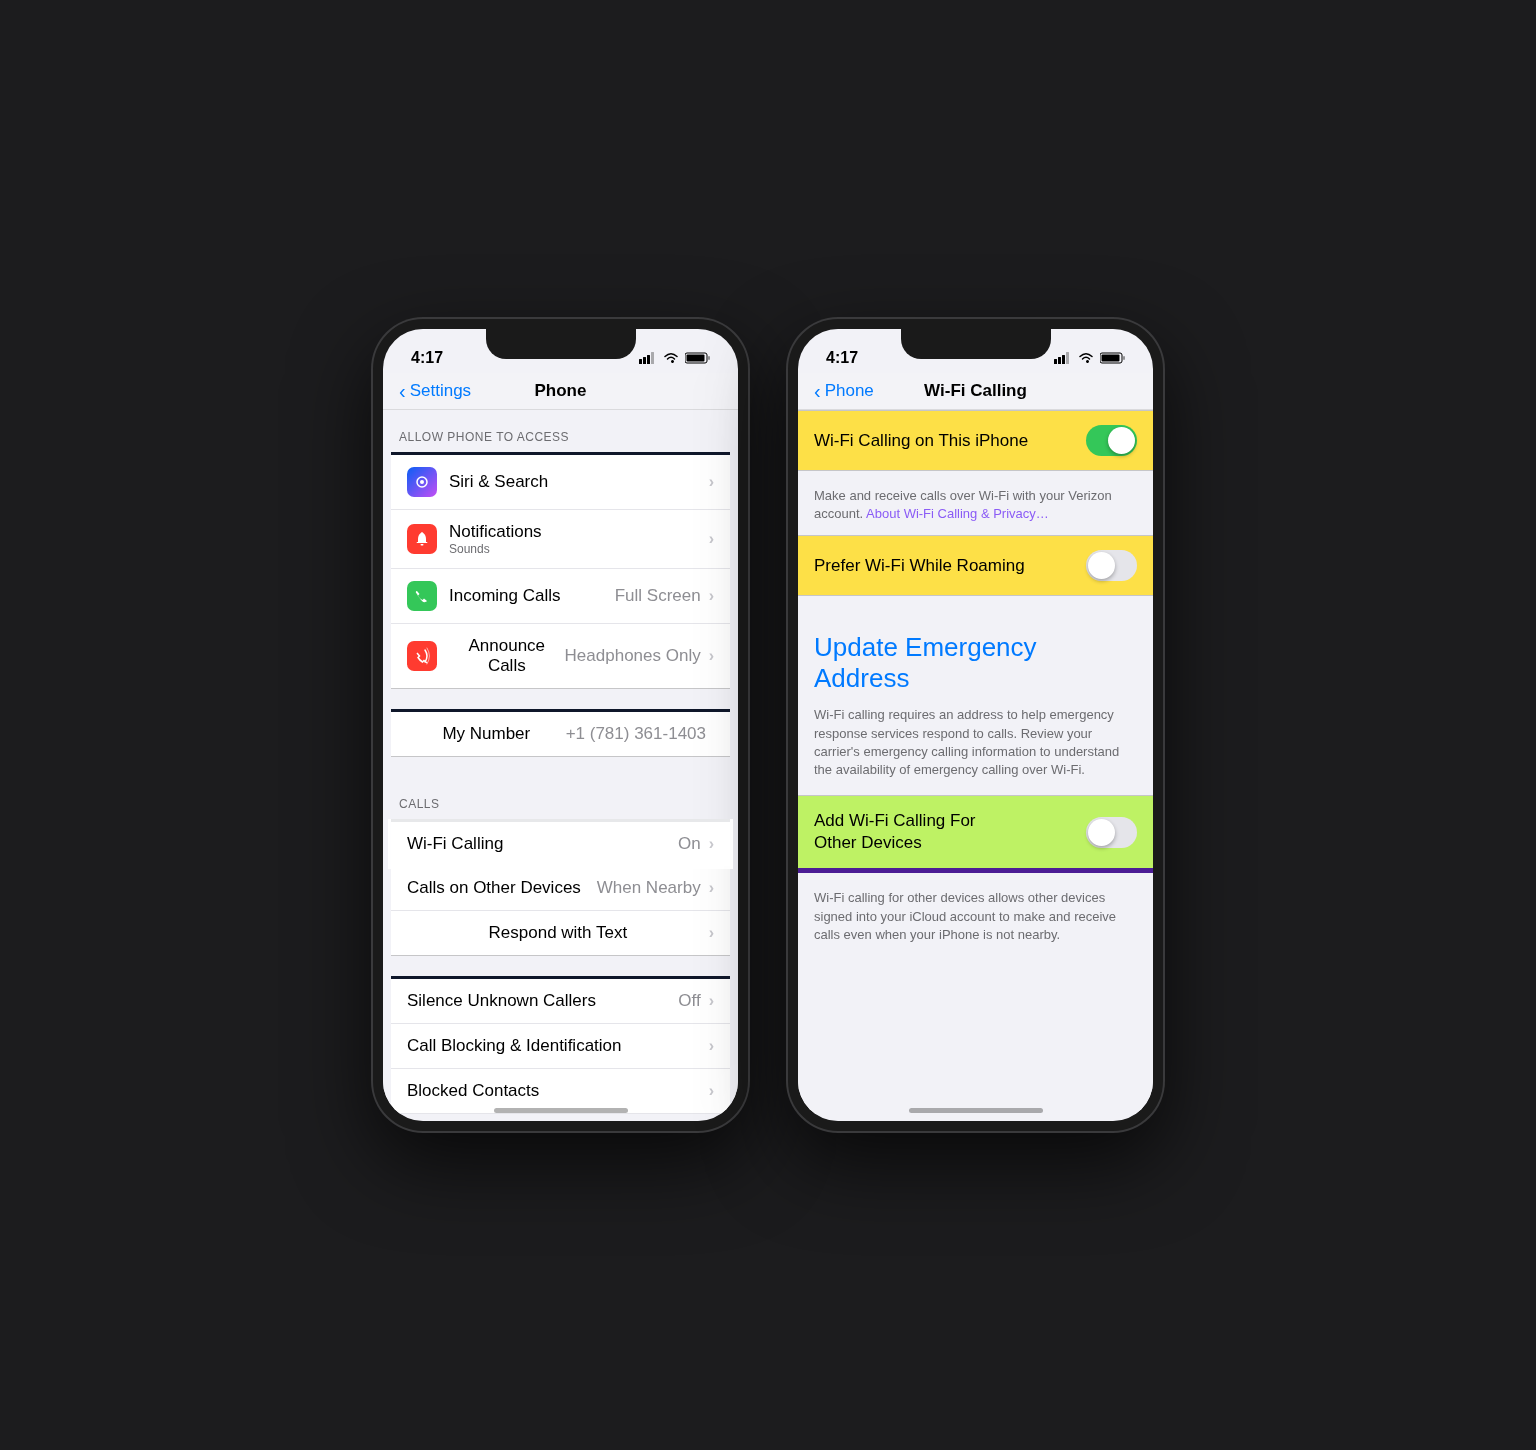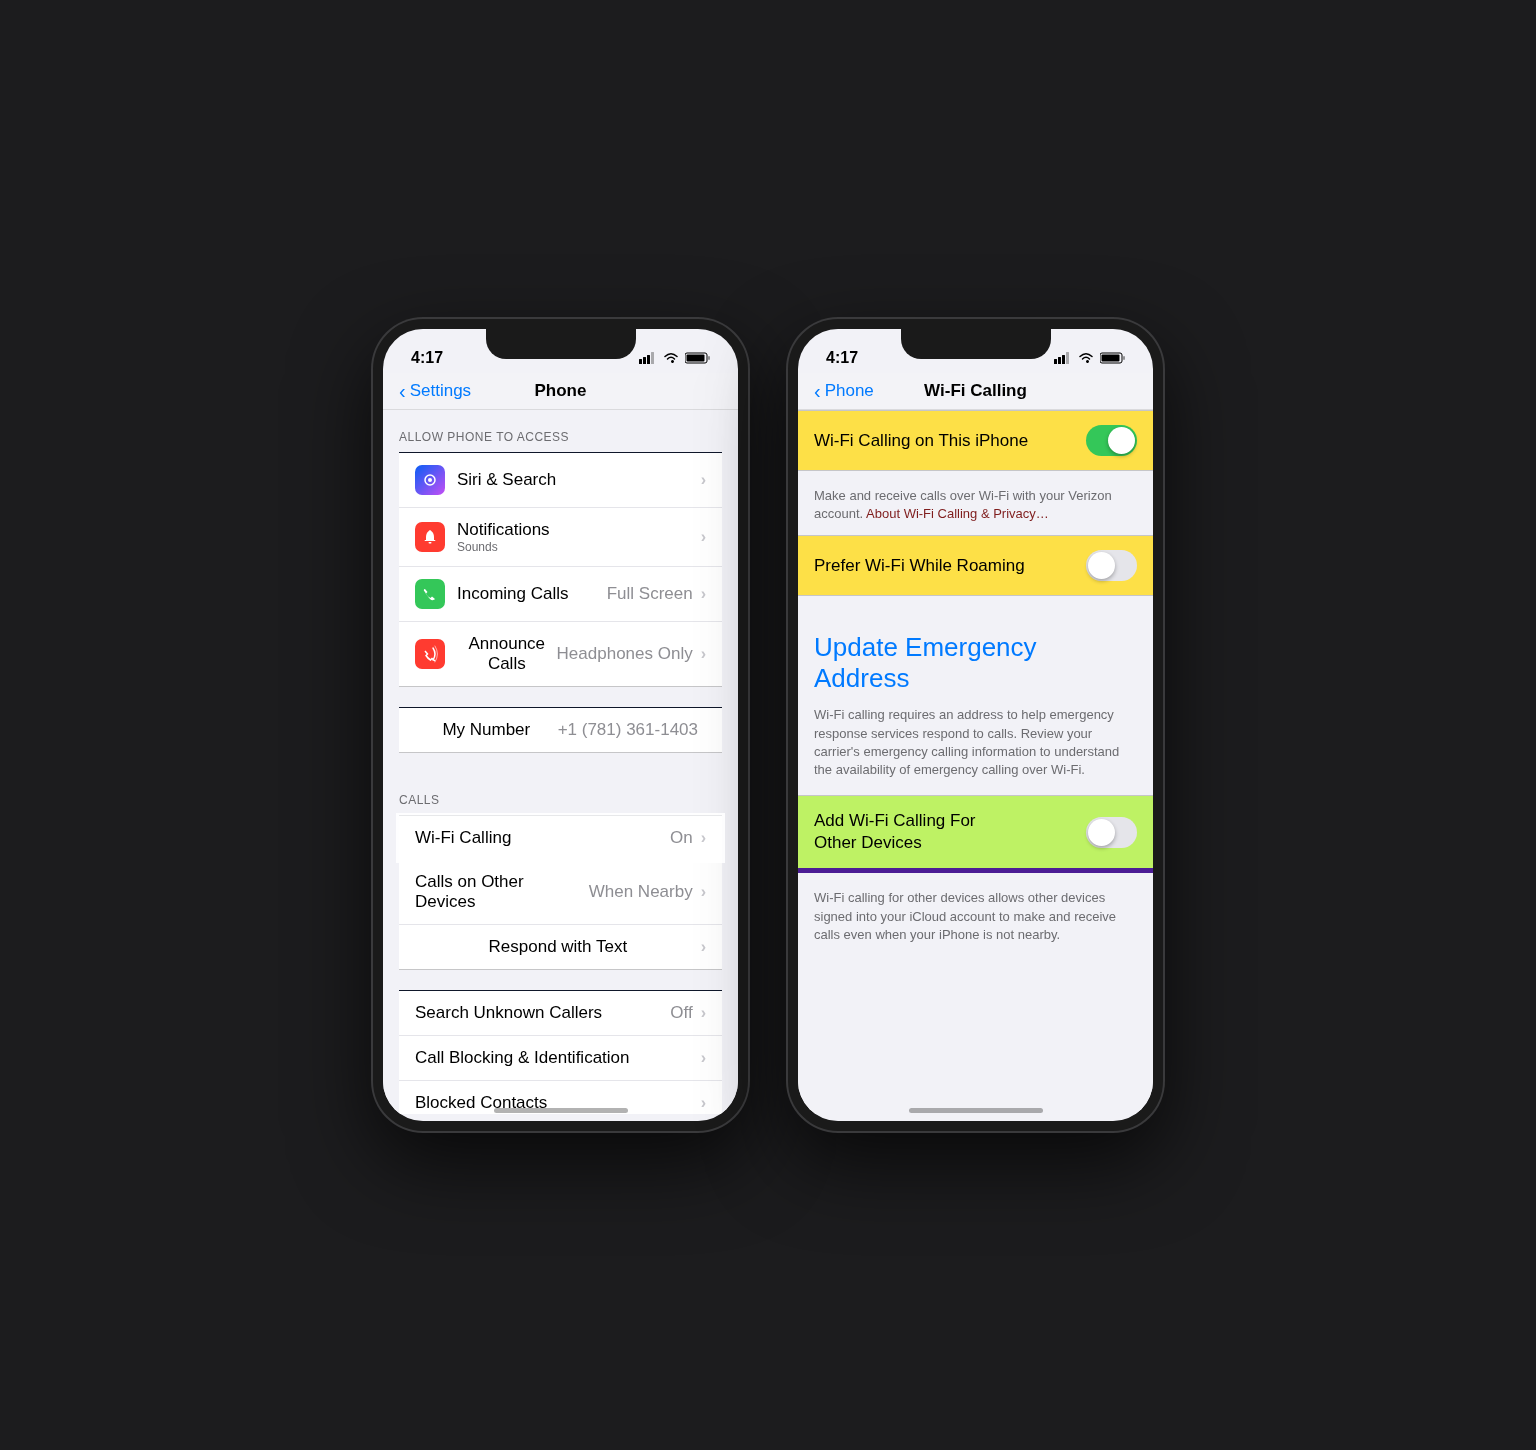--- a/index.html
+++ b/index.html
@@ -108,22 +108,22 @@
       font-size: 12px;
       font-weight: 400;
       color: #6c6c70;
       text-transform: uppercase;
       letter-spacing: 0.5px;
       padding: 20px 16px 8px;
     }
 
     .list-group {
       background: #fff;
-      margin: 0 16px 20px;
-      border-top: 1px solid #0f172a;
+      margin: 0 8px 20px;
+      border-top: 3px solid #0f172a;
       border-bottom: 1px solid #c6c6c8;
     }
 
     .list-item {
       display: flex;
       align-items: center;
       padding: 12px 16px;
       border-bottom: 1px solid #e5e5ea;
       background: #fff;
       min-height: 44px;
@@ -245,21 +245,21 @@
     .toggle-on .toggle-thumb { right: 2px; }
     .toggle-off .toggle-thumb { left: 2px; }
 
     .wifi-desc {
       font-size: 13px;
       color: #6c6c70;
       padding: 8px 16px 12px;
       line-height: 1.4;
     }
     .wifi-desc a {
-      color: #7f1d1d;
+      color: #8b5cf6;
       text-decoration: none;
     }
 
     .wifi-roaming-group {
       background: #fff;
       border-top: 1px solid #c6c6c8;
       border-bottom: 1px solid #c6c6c8;
       margin: 0 0 20px;
     }
 
@@ -441,21 +441,21 @@
           <div class="list-item-content">
             <div class="list-item-title">Respond with Text</div>
           </div>
           <span class="list-item-chevron">›</span>
         </div>
       </div>
 
       <div class="list-group">
         <div class="list-item">
           <div class="list-item-content">
-            <div class="list-item-title">Search Unknown Callers</div>
+            <div class="list-item-title">Silence Unknown Callers</div>
           </div>
           <span class="list-item-value">Off</span>
           <span class="list-item-chevron">›</span>
         </div>
         <div class="list-item">
           <div class="list-item-content">
             <div class="list-item-title">Call Blocking &amp; Identification</div>
           </div>
           <span class="list-item-chevron">›</span>
         </div>

